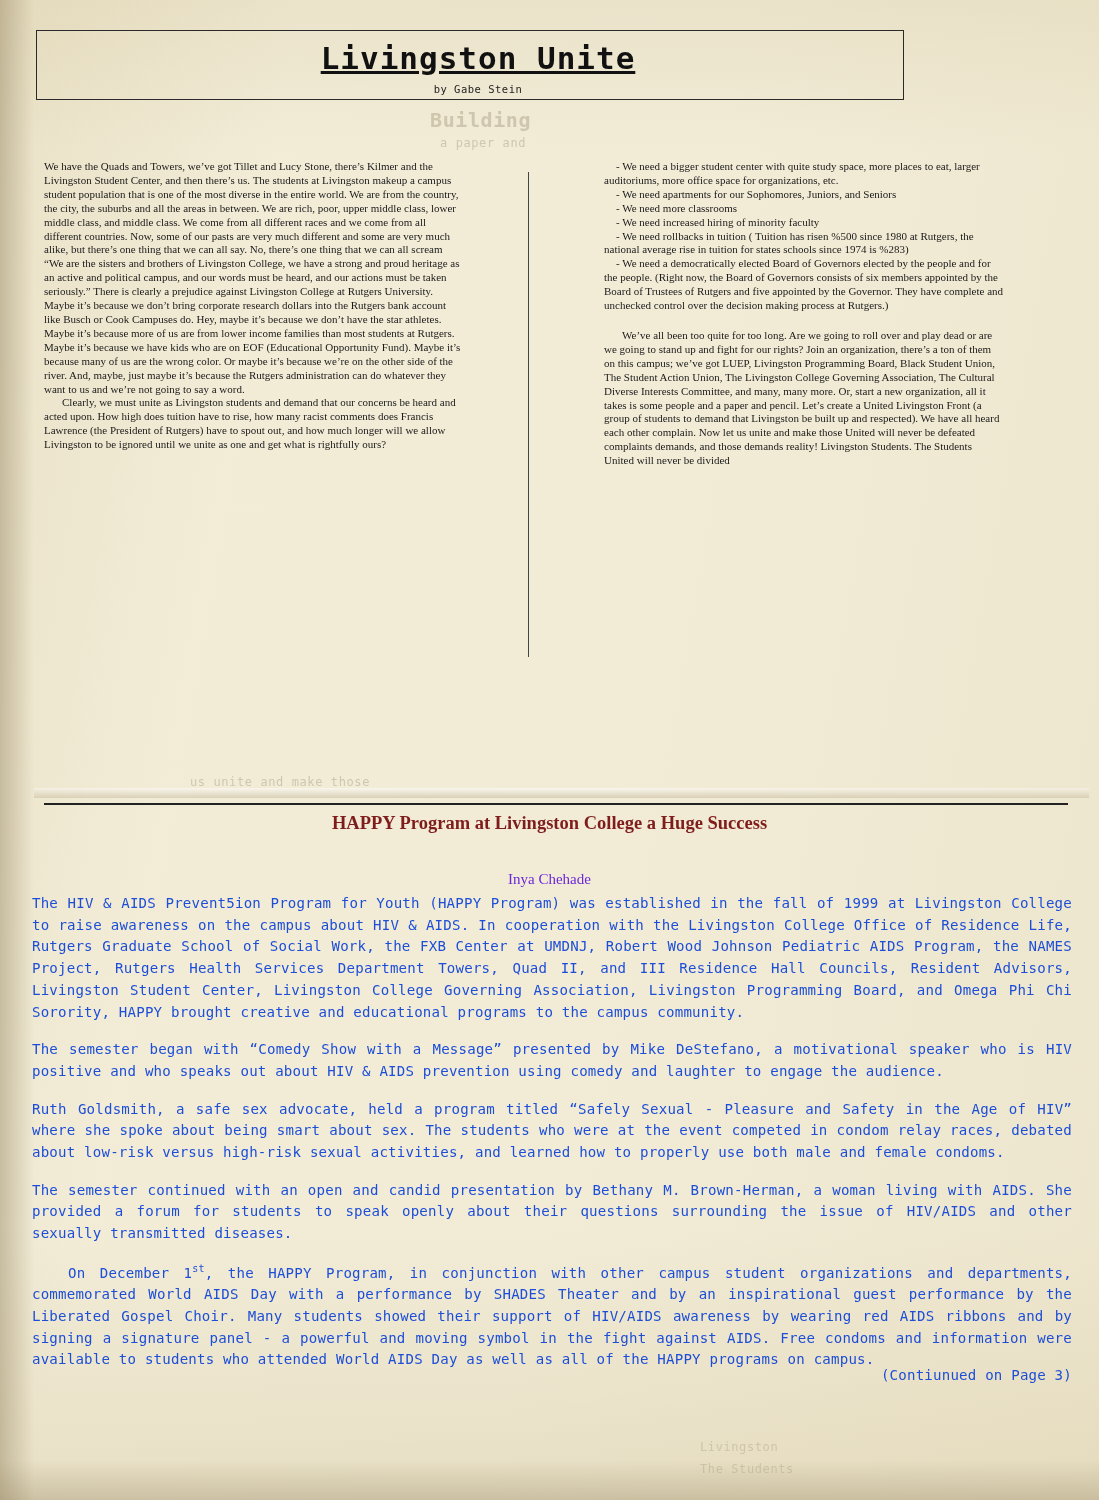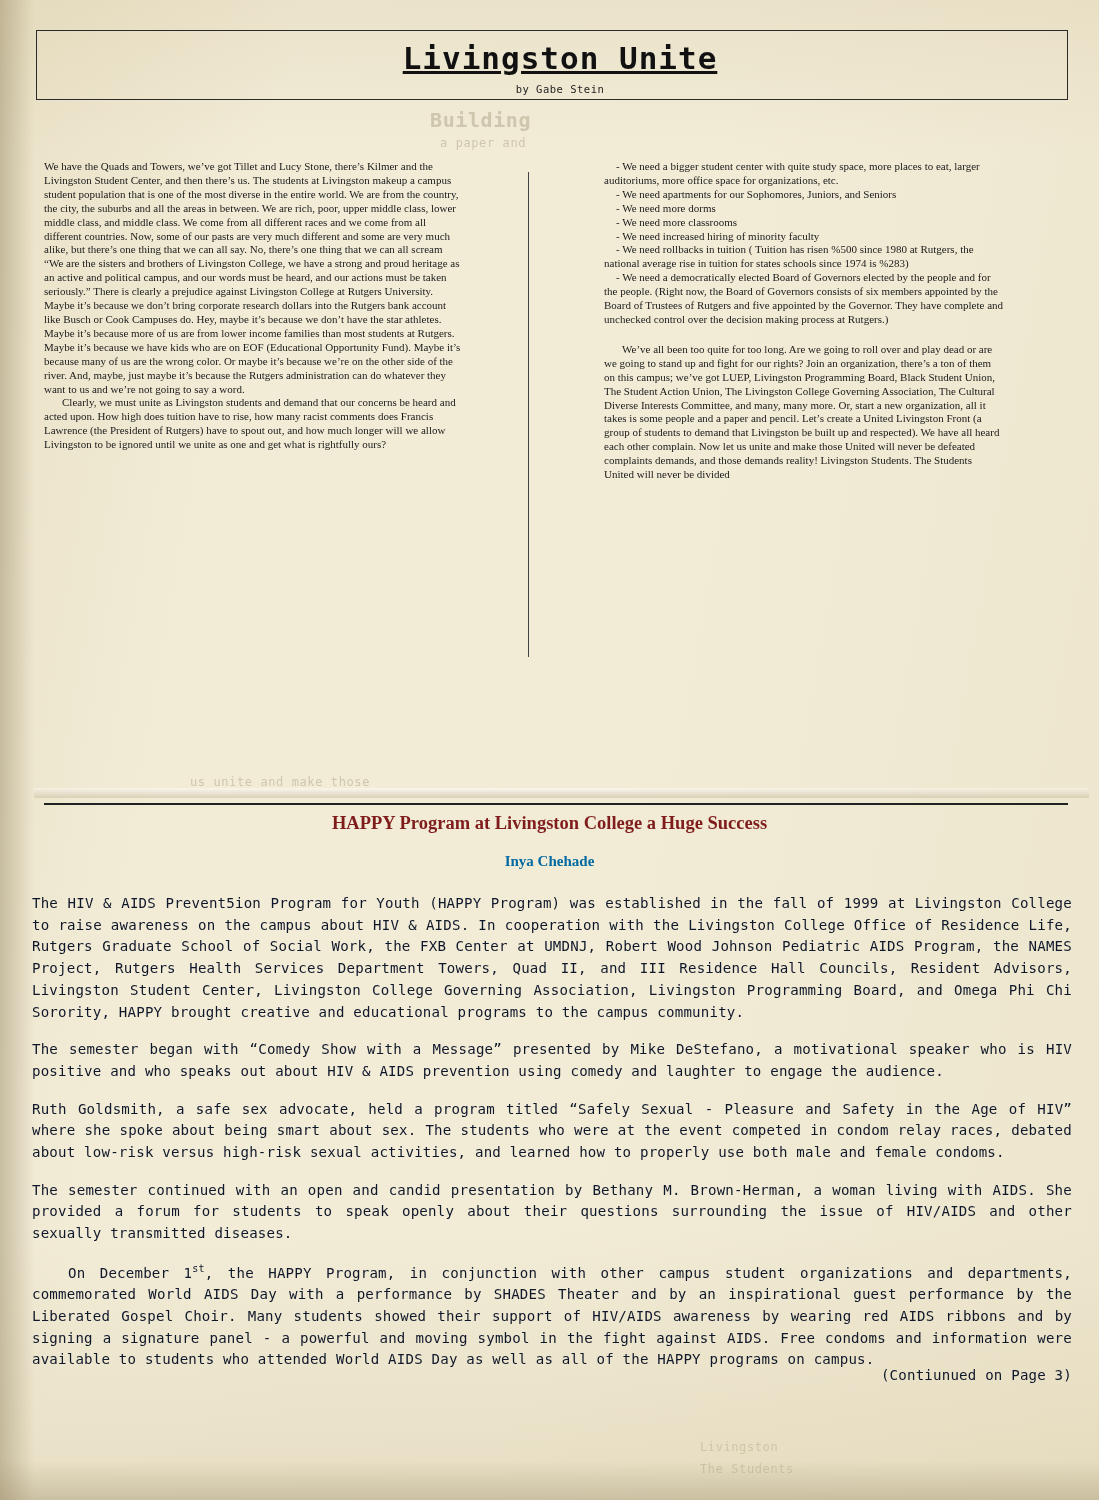--- a/index.html
+++ b/index.html
@@ -54,21 +54,21 @@
     position: absolute;
     inset: 0;
     z-index: 10;
   }
 
   
   .masthead {
     position: absolute;
     left: 36px;
     top: 30px;
-    width: 1032px;
+    width: 868px;
     height: 70px;
     border: 1px solid #2a2a2a;
     box-sizing: border-box;
     padding-left: 16px;
   }
   .masthead-title {
     text-align: center;
     font-family: "DejaVu Sans Mono", monospace;
     font-weight: bold;
     font-size: 31px;
@@ -136,38 +136,38 @@
     top: 813px;
     text-align: center;
     font-family: "Liberation Serif", serif;
     font-weight: bold;
     font-size: 18.5px;
     color: #7f1d1d;
   }
   .sec-author {
     position: absolute;
     left: 0; right: 0;
-    top: 853px;
+    top: 871px;
     text-align: center;
     font-family: "Liberation Serif", serif;
-    font-weight: bold;
+    font-weight: normal;
     font-size: 15px;
-    color: #0369a1;
+    color: #6d28d9;
   }
 
   .mono-body {
     position: absolute;
     left: 32px;
     top: 893px;
     width: 1040px;
     font-family: "DejaVu Sans Mono", monospace;
     font-size: 14.1px;
     line-height: 1.54;
     letter-spacing: 0.2px;
-    color: #0f172a;
+    color: #1d4ed8;
   }
   .mono-body p {
     margin: 0 0 16px 0;
     text-align: justify;
   }
   .mono-body p.para-indent { text-indent: 36px; }
   .mono-body p:last-child { margin-bottom: 0; }
   .contd {
     display: block;
     text-align: right;
@@ -217,21 +217,20 @@
 
     <div class="col col-left">
       <p>We have the Quads and Towers, we’ve got Tillet and Lucy Stone, there’s  Kilmer and the Livingston Student Center, and then there’s us. The students  at Livingston makeup a campus student population that is one of the most diverse in the entire world. We are from the country, the city, the suburbs and all the areas in between. We are rich, poor, upper middle class, lower middle class, and middle class. We come from all different races and we  come from all different countries.    Now, some of our pasts are very much different and some are very much alike, but there’s one thing that we can all say. No, there’s one thing that we can all scream “We are the sisters and brothers of Livingston College, we have a strong and proud heritage as an active and political campus, and our words must be heard, and our actions must be taken seriously.” There is clearly a prejudice against Livingston College at Rutgers University. Maybe it’s because we don’t bring corporate research dollars  into the Rutgers bank account like Busch or Cook Campuses do. Hey, maybe it’s because we don’t have the star athletes. Maybe it’s because more of us are from lower income families than most students at Rutgers. Maybe it’s because we have kids who are on EOF (Educational Opportunity Fund). Maybe it’s because many of us are the wrong color. Or maybe it’s because we’re on the other side of the river. And, maybe, just maybe it’s because the Rutgers administration can do whatever they want to us and we’re not going to say a word.</p>
       <p class="indent">Clearly, we must unite as Livingston students and demand that our  concerns be heard and acted upon. How high does tuition have to rise, how many racist comments does Francis Lawrence (the President of Rutgers) have to spout out, and how much longer will we allow Livingston to be ignored until  we unite as one and get what is rightfully ours?</p>
     </div>
 
     <div class="col col-right">
       <div class="bullets">
         <p>- We need a bigger student center with quite study space, more places to eat, larger auditoriums, more office space for organizations, etc.</p>
         <p>- We need apartments for our Sophomores, Juniors, and Seniors</p>
-        <p>- We need more dorms</p>
         <p>- We need more classrooms</p>
         <p>- We need increased hiring of minority faculty</p>
         <p>- We need rollbacks in tuition ( Tuition has risen %500 since              1980 at  Rutgers, the national average rise in tuition for states schools since 1974 is %283)</p>
         <p>- We need a democratically elected Board of Governors elected by the people  and for the people. (Right now, the Board of Governors  consists of six  members appointed by the Board of Trustees of Rutgers and  five appointed by the Governor. They have complete and unchecked control over the decision making process at Rutgers.)</p>
       </div>
       <p class="indent spaced">We’ve all been too quite for too long. Are we going to roll over and play dead or are we going to stand up and fight for our rights? Join an organization, there’s a ton of them on this campus; we’ve got LUEP, Livingston Programming Board, Black Student Union, The Student Action Union, The Livingston College Governing Association, The Cultural Diverse Interests Committee, and many, many more. Or, start a new organization, all it takes is some people and a paper and pencil. Let’s create a United Livingston Front (a group of students to demand that Livingston be built up and respected).  We have all heard each other complain. Now let us unite and make those United will never be defeated complaints demands, and those demands reality! Livingston Students. The Students United will never be divided</p>
     </div>
   </div>
 
   <div class="hrule"></div>

